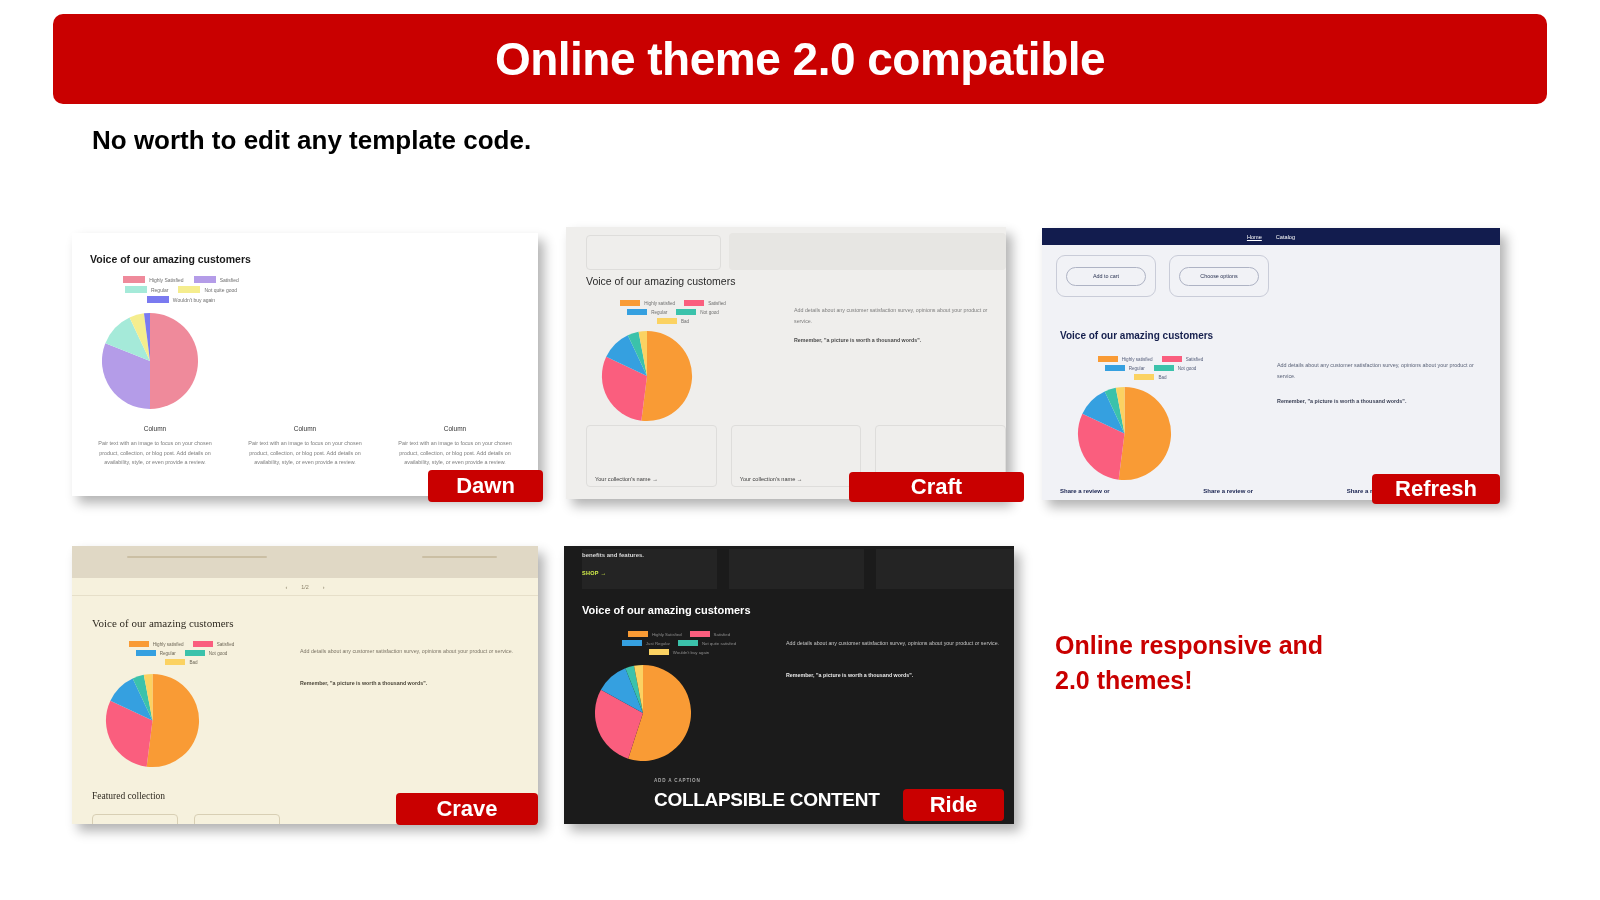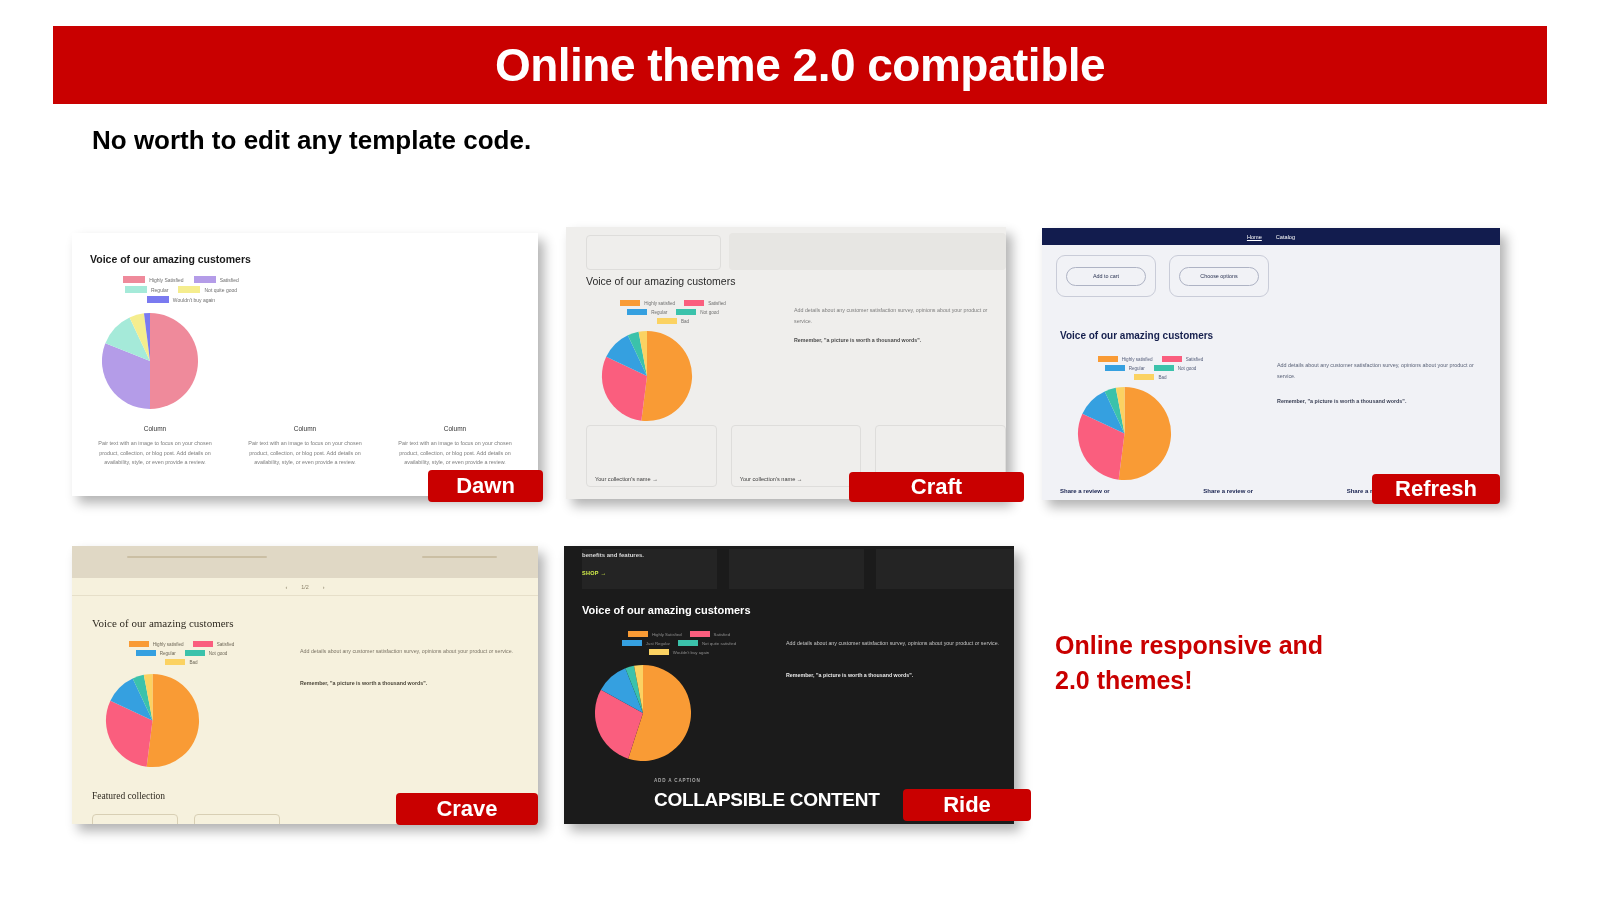--- a/index.html
+++ b/index.html
@@ -8,24 +8,24 @@
     background: #ffffff;
     font-family: "Liberation Sans", sans-serif;
     position: relative;
     overflow: hidden;
   }
 
   
   .banner {
     position: absolute;
     left: 53px; top: 14px;
-    width: 1494px; height: 78px;
+    width: 1494px; height: 90px;
     background: #c90000;
-    border-radius: 0;
-    display: flex; align-items: center; justify-content: center; margin-top: 12px;
+    border-radius: 10px;
+    display: flex; align-items: center; justify-content: center;
   }
   .banner-title {
     color: #ffffff;
     font-size: 46px;
     font-weight: bold;
     letter-spacing: -0.5px;
     white-space: nowrap;
   }
 
   
@@ -145,21 +145,21 @@
   #card-ride .rd-shop { position: absolute; left: 18px; top: 24px; font-size: 5.5px; color: #d6f24a; font-weight: bold; letter-spacing: 0.3px; }
   #card-ride .rd-title { position: absolute; left: 18px; top: 58px; font-size: 11px; color: #ffffff; font-weight: bold; }
   #card-ride .rd-legend { position: absolute; left: 25px; top: 85px; width: 180px; font-size: 4.3px; color: #8f8f8f; }
   #card-ride .rd-legend .legend-row { margin-bottom: 3px; gap: 8px; }
   #card-ride .rd-legend .swatch { width: 20px; height: 6px; margin-right: 4px; }
   #card-ride .rd-pie { position: absolute; left: 30px; top: 118px; }
   #card-ride .rd-copy { position: absolute; left: 222px; top: 92px; width: 222px; font-size: 5.3px; line-height: 10.5px; color: #c6c6c6; }
   #card-ride .rd-copy-b { position: absolute; left: 222px; top: 126px; width: 222px; font-size: 5.3px; color: #e8e8e8; }
   #card-ride .rd-caption { position: absolute; left: 90px; top: 232px; font-size: 4.6px; color: #a8a8a8; letter-spacing: 0.8px; font-weight: bold; }
   #card-ride .rd-collapsible { position: absolute; left: 90px; top: 243px; font-size: 19px; color: #ffffff; font-weight: bold; letter-spacing: -0.3px; }
-  #badge-ride { left: 903px; top: 789px; width: 128px; height: 32px; font-size: 22px; }
+  #badge-ride { left: 903px; top: 789px; width: 101px; height: 32px; font-size: 22px; }
 
   
   .closing {
     position: absolute;
     left: 1055px; top: 628px;
     width: 430px;
   }
   .closing-line {
     color: #c90000;
     font-size: 25px;

